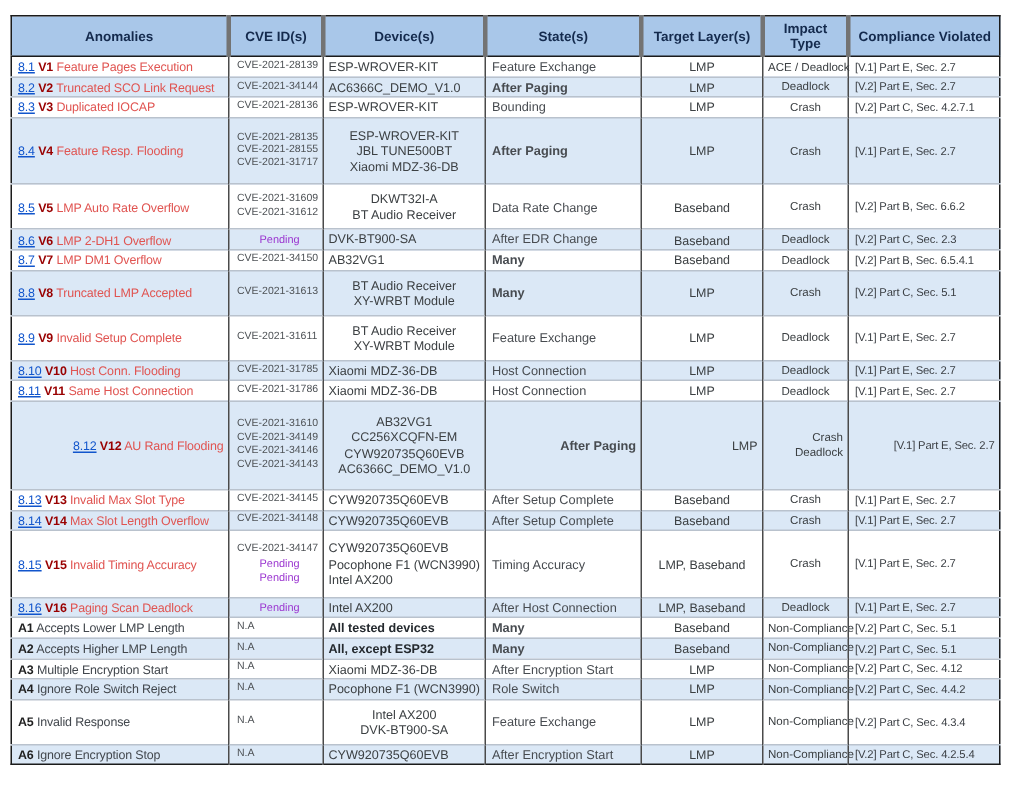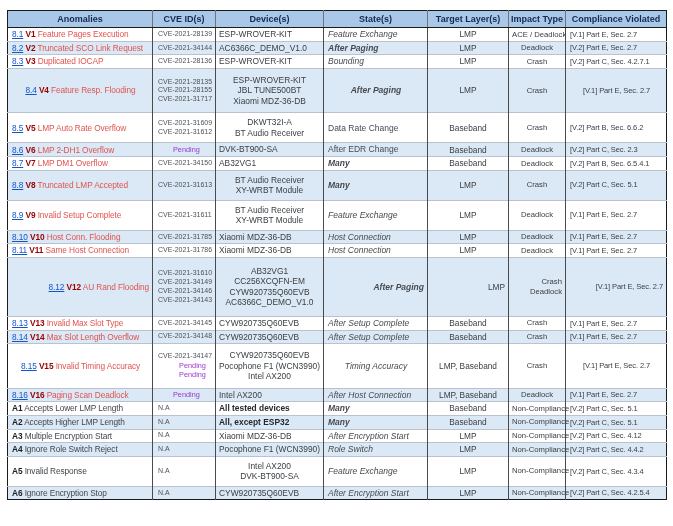--- a/index.html
+++ b/index.html
@@ -2,47 +2,47 @@
 <html><head>
 <meta charset="utf-8">
 <style>
   html,body{margin:0;padding:0;background:#fff;}
   .page{position:relative;width:673px;height:526px;background:#ffffff;
         font-family:"Liberation Sans",sans-serif;overflow:hidden;}
 
   table.anom{position:absolute;left:7px;top:10px;width:659px;border-collapse:collapse;
              table-layout:fixed;border:1.5px solid #1b1b1b;background:#fff;}
   th{background:#a9c7e9;color:#142a4d;font-size:9px;font-weight:bold;padding:3px 2px;
-     border-bottom:1.5px solid #1b1b1b;border-left:1px solid #737373;text-align:center;}
+     border-bottom:1.5px solid #1b1b1b;border-left:3px solid #737373;text-align:center;}
   th:first-child{border-left:none;}
   td{border-left:1px solid #4a4a4a;border-top:1px solid #b9c2cd;vertical-align:middle;
      color:#3c4043;font-size:8.5px;line-height:1.25;padding:1px 3px;}
   td:first-child{border-left:none;}
   tr.blue td{background:#dbe8f6;}
   tr.lines-1 td{padding-top:1px;padding-bottom:1px;}
   tr.lines-2 td{padding-top:4px;padding-bottom:4px;}
-  tr.lines-3 td{padding-top:6px;padding-bottom:6px;text-align:center;}
+  tr.lines-3 td{padding-top:6px;padding-bottom:6px;}
   tr.lines-4 td{padding-top:8px;padding-bottom:8px;text-align:right;}
 
   td.c-anomaly{padding-left:4px;white-space:nowrap;font-size:8.3px;letter-spacing:-0.1px;}
   .a-link{color:#1155cc;text-decoration:underline;cursor:pointer;}
   .a-code-v{color:#990000;font-weight:bold;}
   .a-title-v{color:#e05451;}
   .a-code-a{color:#1f1f1f;font-weight:bold;}
   .a-title-a{color:#42474d;}
 
   td.c-cve{padding-left:5px;font-size:7px;color:#4e5256;white-space:nowrap;}
   .pending{color:#9b36d0;font-size:7.3px;padding-left:15px;}
 
   td.c-device{font-size:8.4px;color:#3c4043;white-space:nowrap;margin-left:14px;}
   td.c-device.ctr{text-align:center;}
   .dev-bold{font-weight:bold;color:#24292e;}
 
   td.c-state{padding-left:4px;color:#474b50;white-space:nowrap;}
-  .st-i{font-style:italic;}
+  .st-i{}
   .st-b{font-weight:bold;}
 
   td.c-target{text-align:center;font-size:8.3px;white-space:nowrap;}
   td.c-impact{text-align:center;font-size:7.7px;white-space:nowrap;}
   td.c-comp{padding-left:4px;font-size:7.5px;white-space:nowrap;letter-spacing:-0.1px;color:#3a3e43;}
 
   .caption{position:absolute;left:0;top:498px;width:673px;text-align:center;
            padding-left:95px;box-sizing:border-box;color:#7b7b7b;font-size:12.5px;}
 
   .watermark{position:absolute;left:0;top:462px;width:300px;height:64px;pointer-events:none;}

